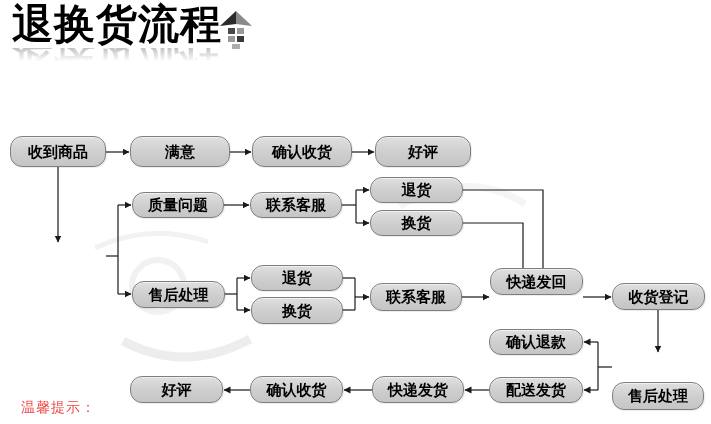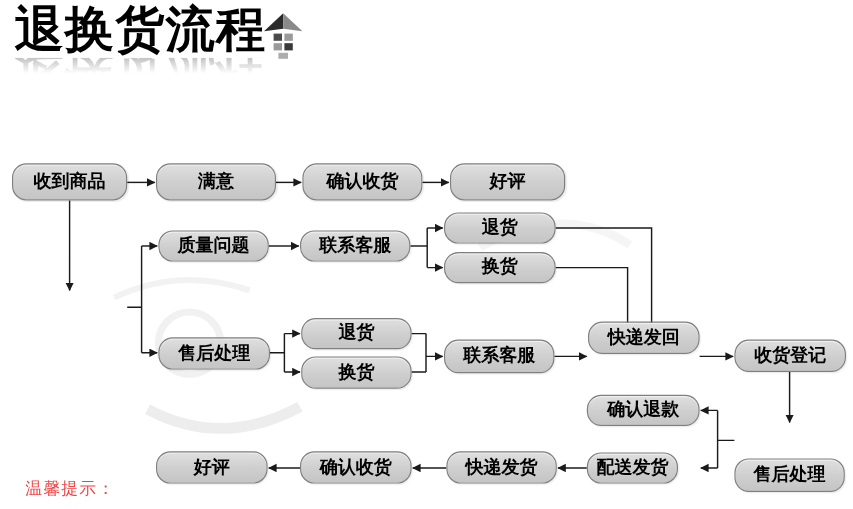--- a/index.html
+++ b/index.html
@@ -133,21 +133,21 @@
       <div class="node" style="left: 370px; top: 177px; width: 93px; height: 26px; line-height: 24px;">退货</div>
       <div class="node" style="left: 370px; top: 210px; width: 93px; height: 26px; line-height: 24px;">换货</div>
       <div class="node" style="left: 132px; top: 281px; width: 93px; height: 27px; line-height: 25px;">售后处理</div>
       <div class="node" style="left: 251px; top: 265px; width: 92px; height: 26px; line-height: 24px;">退货</div>
       <div class="node" style="left: 251px; top: 297px; width: 92px; height: 27px; line-height: 25px;">换货</div>
       <div class="node" style="left: 370px; top: 283px; width: 92px; height: 28px; line-height: 26px;">联系客服</div>
       <div class="node" style="left: 490px; top: 268px; width: 93px; height: 27px; line-height: 25px;">快递发回</div>
       <div class="node" style="left: 612px; top: 283px; width: 93px; height: 27px; line-height: 25px;">收货登记</div>
       <div class="node" style="left: 612px; top: 353px; width: 92px; height: 28px; line-height: 26px; margin-top: 29px;">售后处理</div>
       <div class="node" style="left: 489px; top: 329px; width: 94px; height: 26px; line-height: 24px;">确认退款</div>
-      <div class="node" style="left: 489px; top: 377px; width: 76px; height: 26px; line-height: 24px;">配送发货</div>
+      <div class="node" style="left: 489px; top: 377px; width: 94px; height: 26px; line-height: 24px;">配送发货</div>
       <div class="node" style="left: 372px; top: 376px; width: 92px; height: 27px; line-height: 25px;">快递发货</div>
       <div class="node" style="left: 250px; top: 376px; width: 93px; height: 27px; line-height: 25px;">确认收货</div>
       <div class="node" style="left: 130px; top: 376px; width: 93px; height: 27px; line-height: 25px;">好评</div>
     </div>
 
   <div class="tips">温馨提示：</div>
 
 </div>
 
 </body></html>

